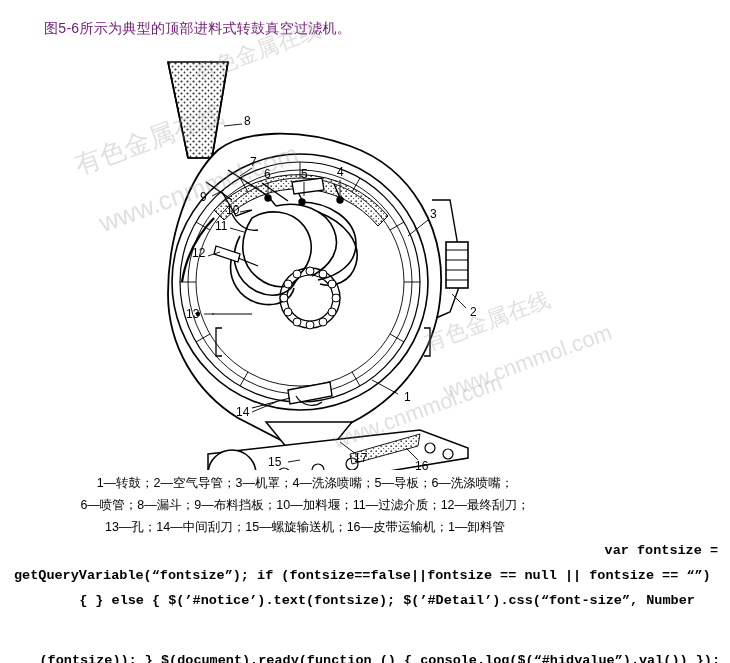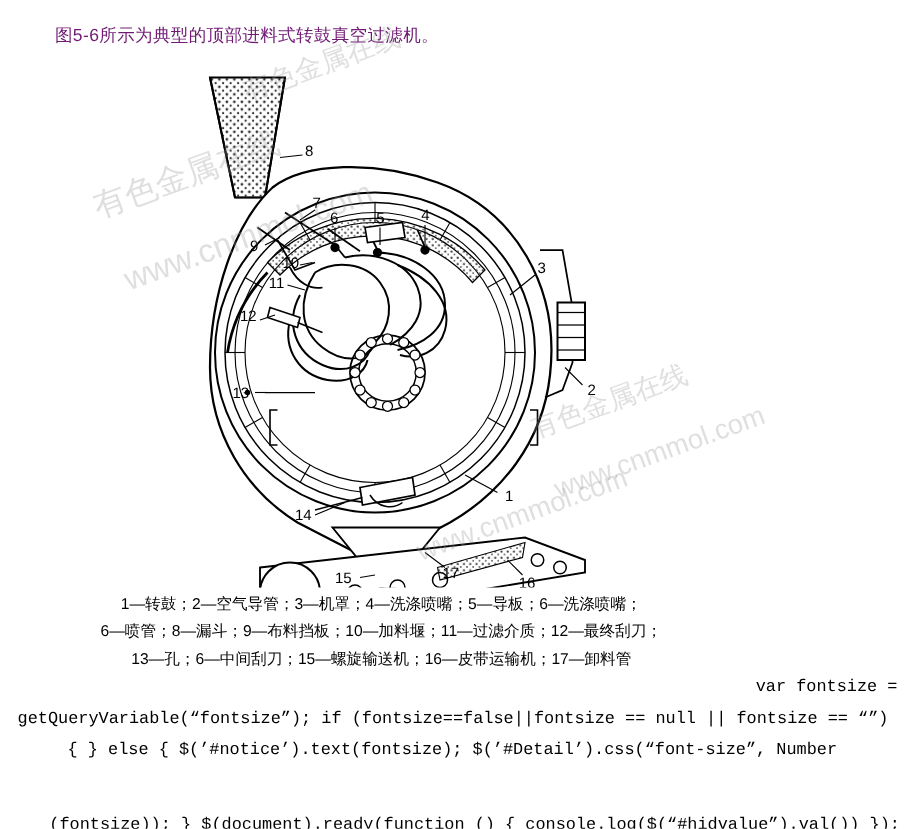--- a/index.html
+++ b/index.html
@@ -51,24 +51,24 @@
     position: absolute;
     left: 14px;
     top: 538px;
     width: 706px;
     font-family: "Liberation Mono", monospace;
     font-size: 13.5px;
     line-height: 25px;
     text-align: justify;
     color: #000;
   }
-  .code-line { display: block; }
+  .code-line { display: block; font-weight: bold; }
   .code-line.l1 { text-align: right; padding-right: 2px;}
   .code-line.l2 { text-align: left; }
-  .code-line.l3 { text-align: left; padding-left: 40px;}
+  .code-line.l3 { text-align: center; padding-left: 40px;}
   .code-line.l4 { text-align: right; margin-top: 35px; }
   
   .wm {
     position: absolute;
     color: rgba(150,150,150,0.30);
     font-family: "Liberation Sans", sans-serif;
     white-space: nowrap;
     transform-origin: left top;
     pointer-events: none;
     font-weight: 500;
@@ -295,21 +295,21 @@
   <div class="wm wm1">有色金属在线</div>
   <div class="wm wm2">www.cnmmol.com</div>
   <div class="wm wm3">有色金属在线</div>
   <div class="wm wm4">www.cnmmol.com</div>
   <div class="wm wm5">有色金属在线</div>
   <div class="wm wm6">www.cnmmol.com</div>
 
   <div class="legend">
     <div>1—转鼓；2—空气导管；3—机罩；4—洗涤喷嘴；5—导板；6—洗涤喷嘴；</div>
     <div>6—喷管；8—漏斗；9—布料挡板；10—加料堰；11—过滤介质；12—最终刮刀；</div>
-    <div>13—孔；6—中间刮刀；15—螺旋输送机；16—皮带运输机；17—卸料管</div>
+    <div>13—孔；14—中间刮刀；15—螺旋输送机；16—皮带运输机；1—卸料管</div>
   </div>
 
   <div class="code-block">
     <span class="code-line l1">var fontsize =</span>
     <span class="code-line l2">getQueryVariable(“fontsize”); if (fontsize==false||fontsize == null || fontsize == “”)</span>
     <span class="code-line l3">{ } else { $(’#notice’).text(fontsize); $(’#Detail’).css(“font-size”, Number</span>
     <span class="code-line l4">(fontsize)); } $(document).ready(function () { console.log($(“#hidvalue”).val()) });</span>
   </div>
 
 </div>

